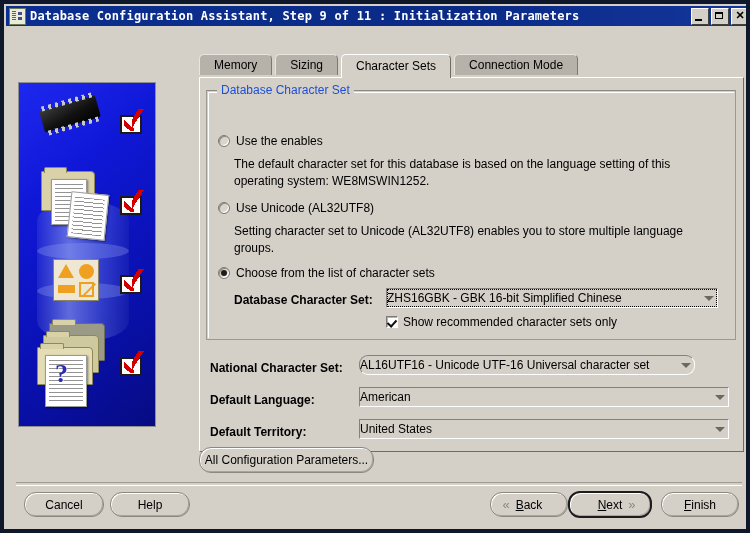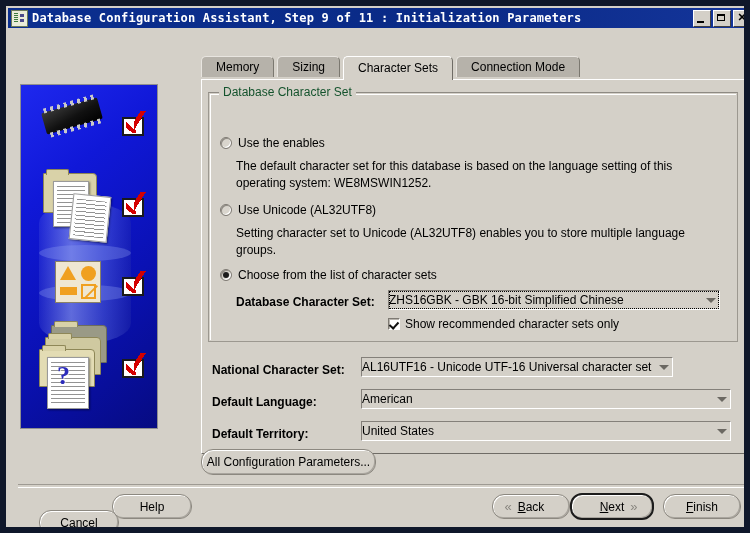--- a/index.html
+++ b/index.html
@@ -10,21 +10,21 @@
   body {
     font-family: "Liberation Sans", sans-serif;
   }
   #app {
     position: relative;
     width: 750px;
     height: 533px;
     overflow: hidden;
     background: #d4d0c8;
     box-sizing: border-box;
-    border: 6px solid #0f172a;
+    border: 4px solid #0f172a;
   }
 
   
   .titlebar {
     position: absolute;
     left: 2px; top: 2px;
     width: 746px; height: 20px;
     background: linear-gradient(to right, #0b2f8f 0%, #0a2a86 60%, #14359b 100%);
     display: flex;
     align-items: center;
@@ -319,21 +319,21 @@
     border-top: 1px solid #ffffff;
     border-left: 1px solid #ffffff;
     pointer-events: none;
   }
   .group-title {
     position: absolute;
     left: 10px; top: -8px;
     background: #d4d0c8;
     padding: 0 4px;
     font-size: 12px;
-    color: #14532d;
+    color: #1d4ed8;
     z-index: 2;
   }
 
   
   .radio-row {
     position: absolute;
     display: flex;
     align-items: flex-start;
     font-size: 12px;
     color: #000;
@@ -566,21 +566,21 @@
             <i></i>
           </span>
       </div>
 
       <div class="checkbox-row" style="left:186px; top:237px;">
         <span class="cbox checked"></span>
         <span>Show recommended character sets only</span>
       </div>
 
       <div class="fieldlabel" style="left:10px; top:283px;">National Character Set:</div>
-      <div class="combo" style="left:159px; top:277px; width:312px;">
+      <div class="combo" style="left:159px; top:277px; width:336px;border-radius:9px;">
         <span class="val">AL16UTF16 - Unicode UTF-16 Universal character set</span>
         <span class="arrow">
             <i></i>
           </span>
       </div>
 
       <div class="fieldlabel" style="left:10px; top:315px;">Default Language:</div>
       <div class="combo" style="left:159px; top:309px; width:370px;">
         <span class="val">American</span>
         <span class="arrow">
@@ -594,21 +594,21 @@
         <span class="arrow">
             <i></i>
           </span>
       </div>
     </div>
 
     <div class="btn" style="left:193px; top:421px; width:175px; height:26px;">All Configuration Parameters...</div>
 
     <div class="sep-line" style="top:456px;"></div>
 
-    <div class="btn" style="left:31px; top:466px; width:80px;margin-top:16px;">Cancel</div>
+    <div class="btn" style="left:18px; top:466px; width:80px;">Cancel</div>
     <div class="btn" style="left:104px; top:466px; width:80px;">Help</div>
 
     <div class="btn" style="left:484px; top:466px; width:78px;">
       <span class="chev">«</span>
       <span><span class="mn">B</span>ack</span>
       <span class="chev" style="visibility:hidden">«</span>
     </div>
 
     <div class="btn default" style="left:562px; top:465px; width:84px; height:27px;">
       <span class="chev" style="visibility:hidden">»</span>

